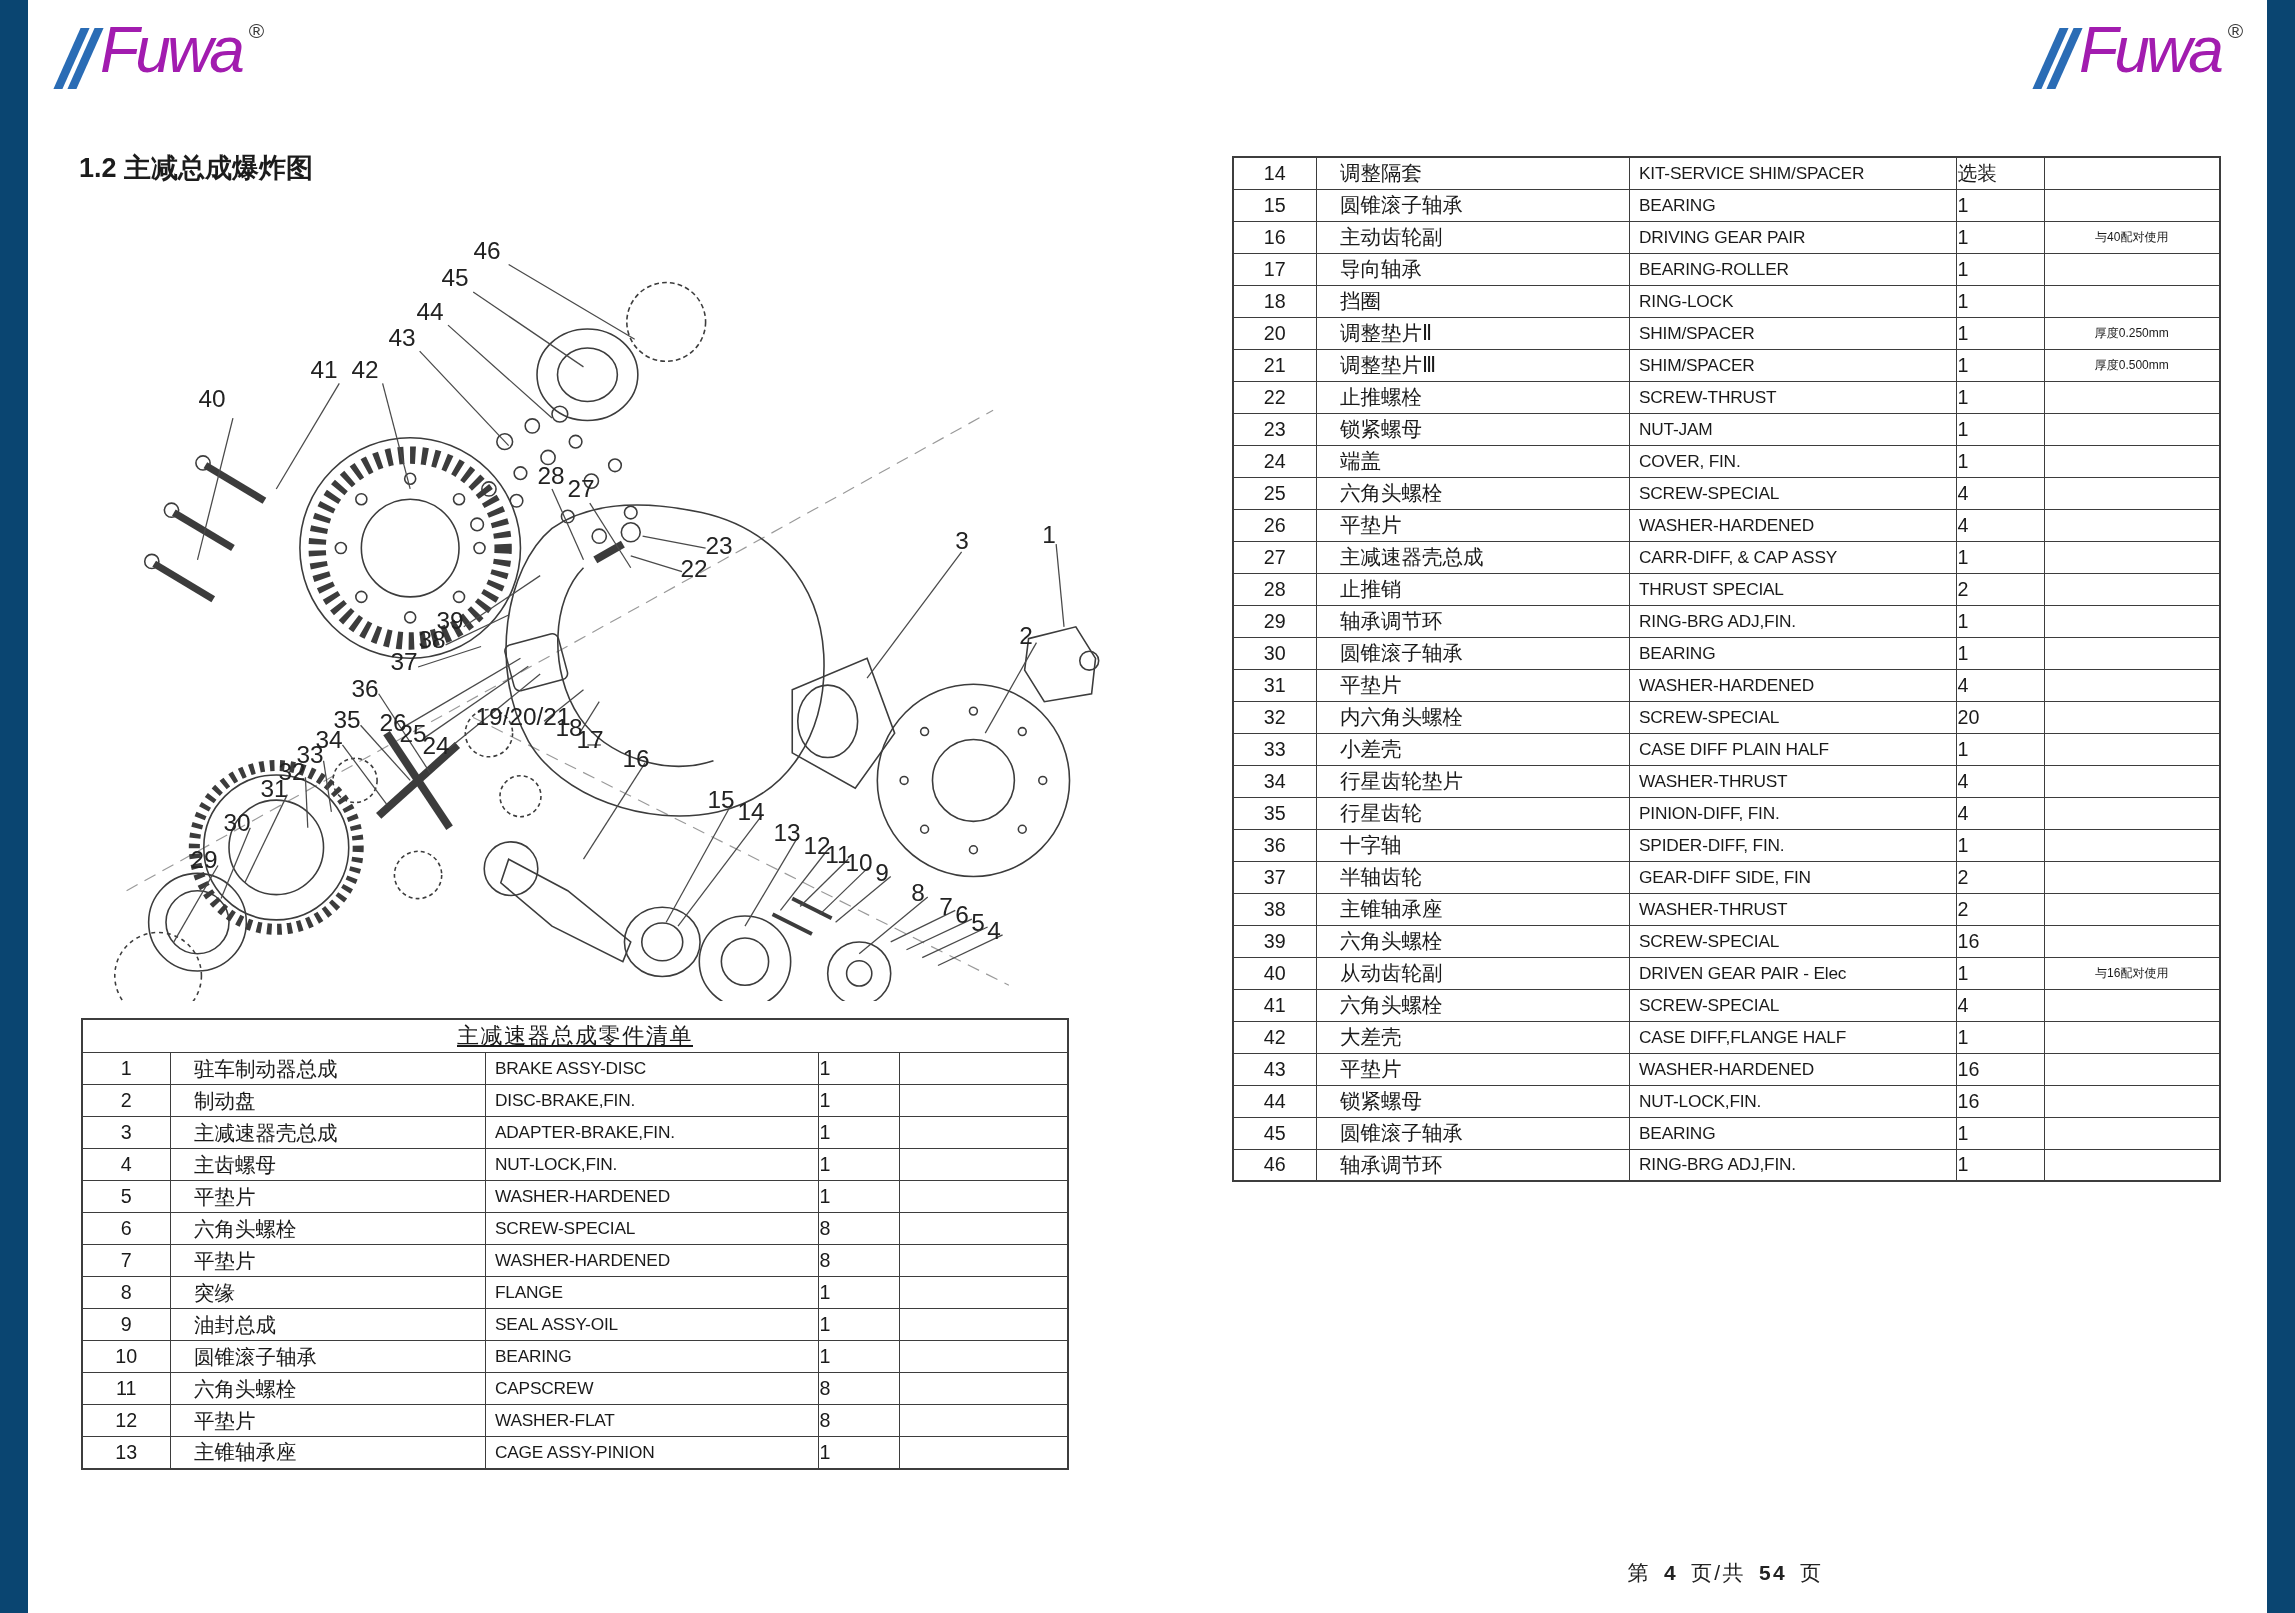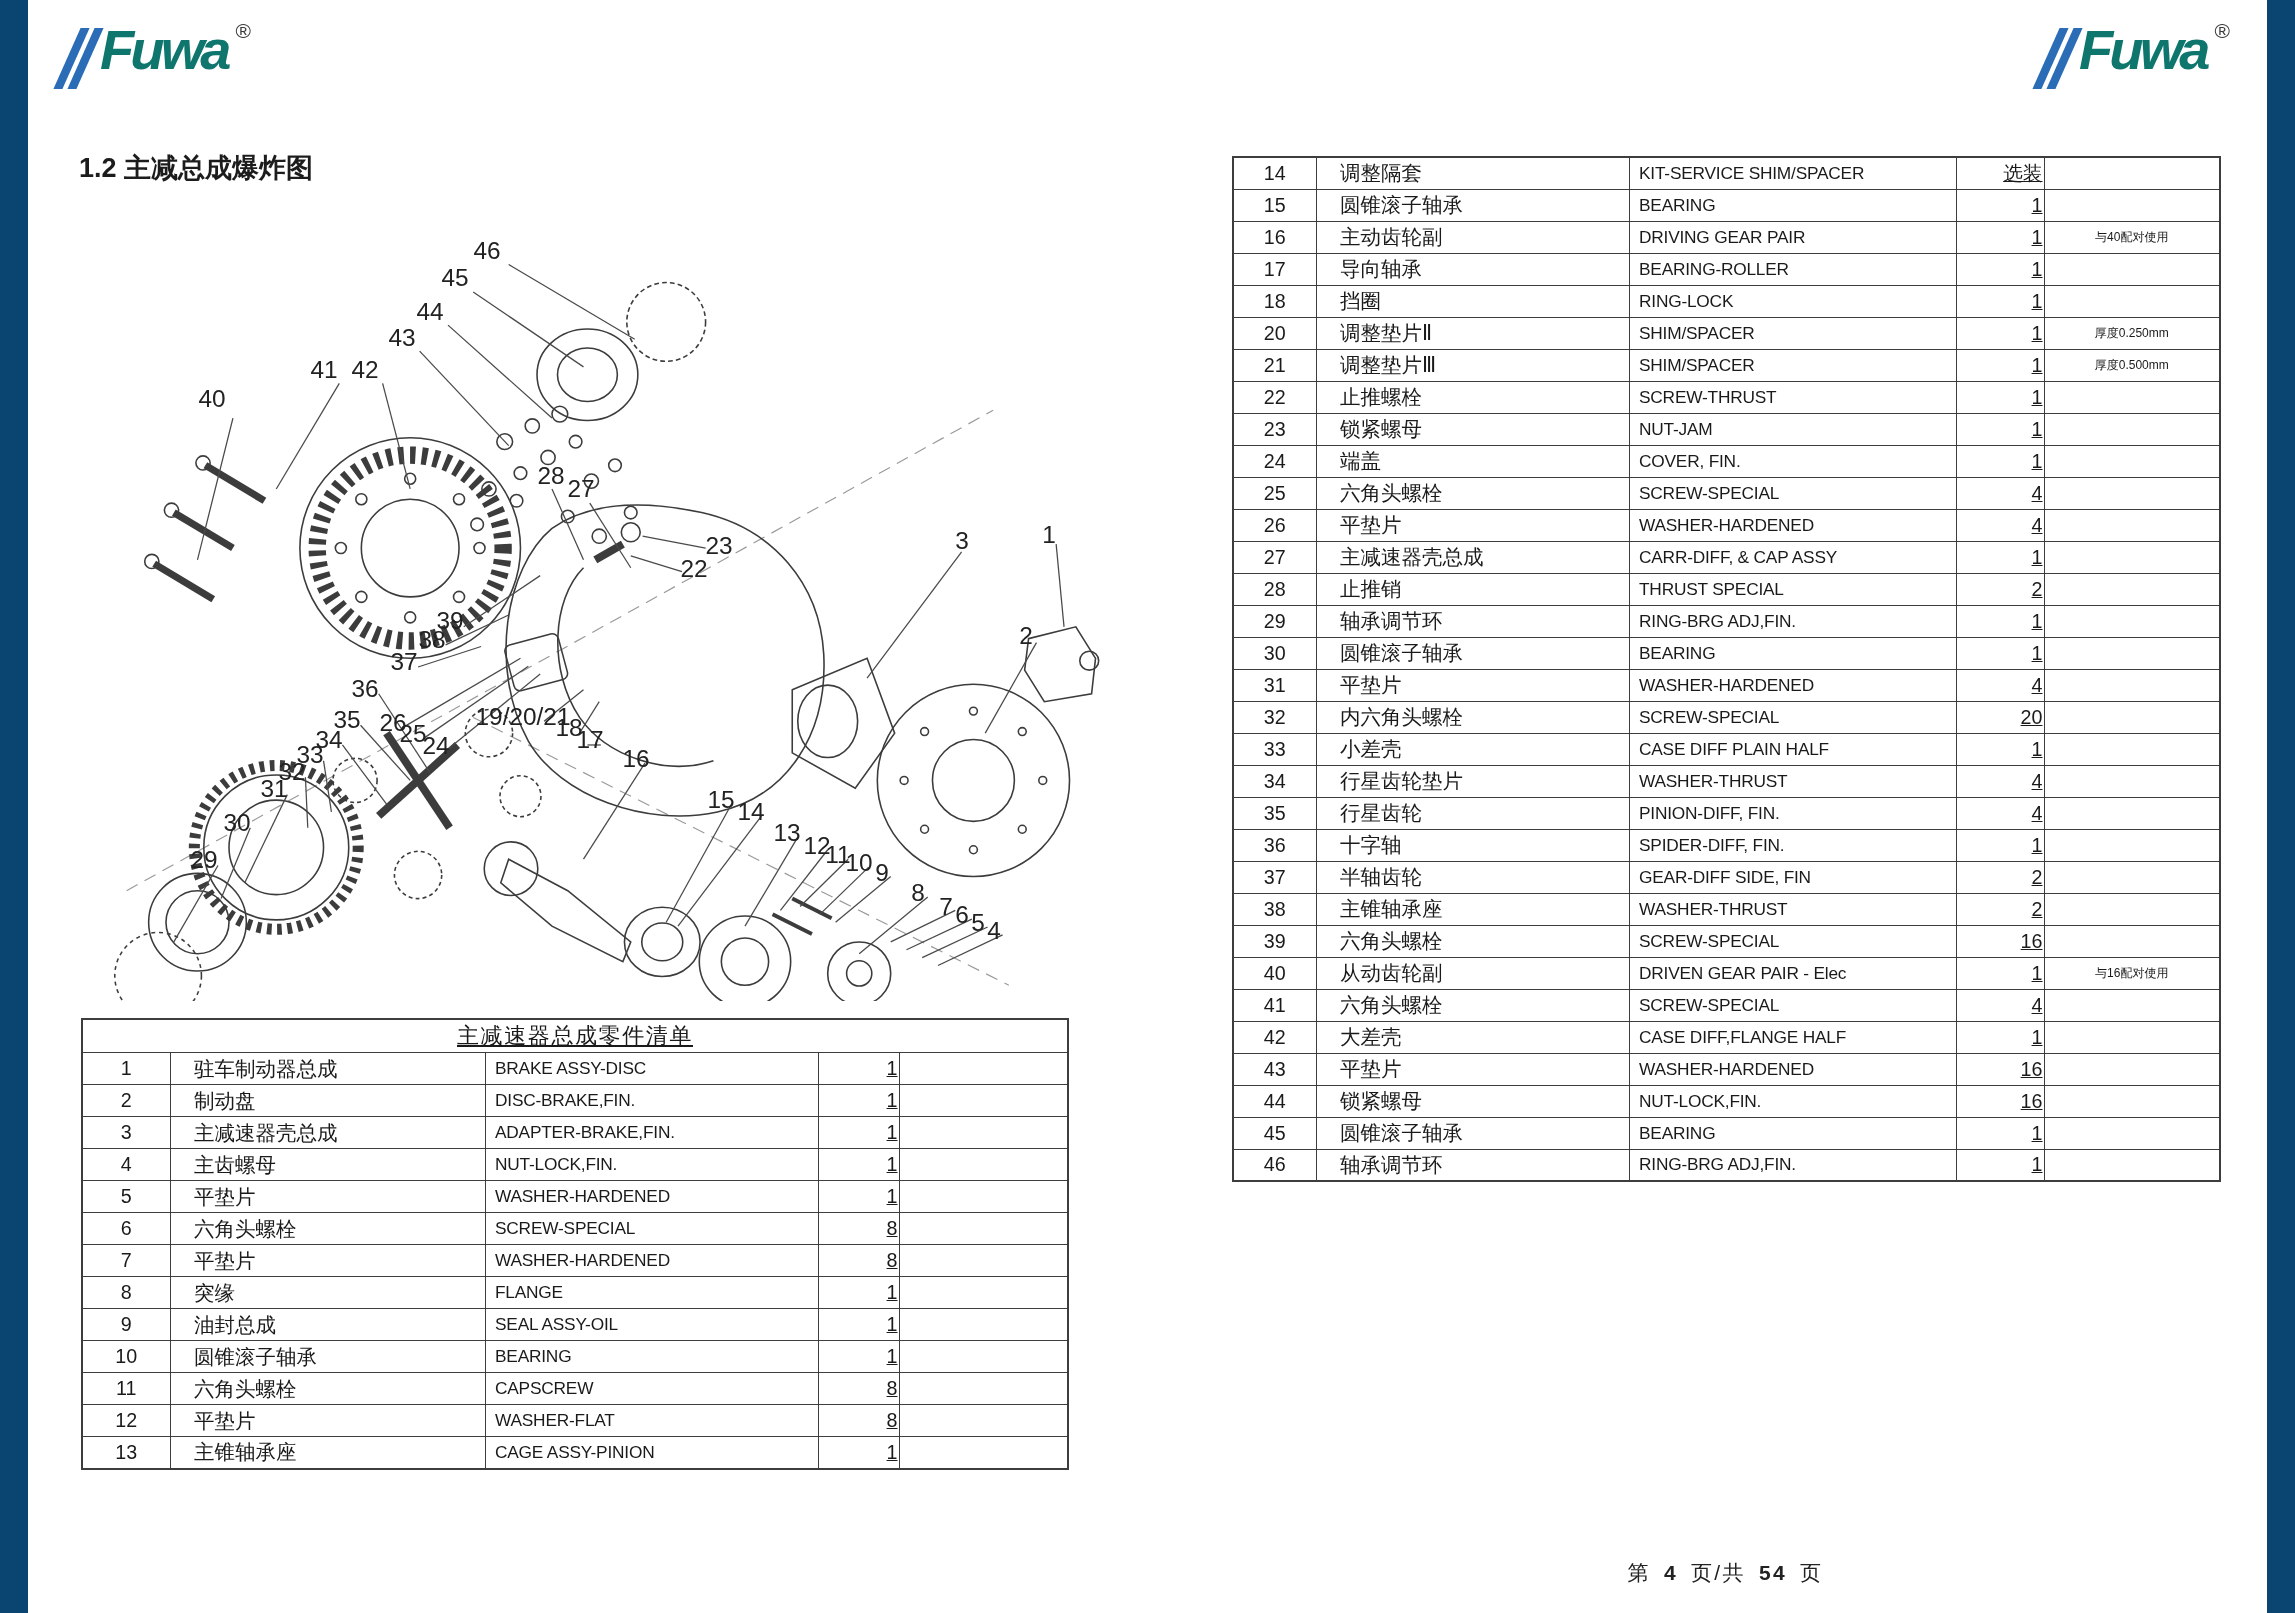--- a/index.html
+++ b/index.html
@@ -13,22 +13,22 @@
   }
   .side-bar{position:absolute;top:0;width:27.6px;height:1613px;background:#0a4571;}
   .side-bar.left{left:0;}
   .side-bar.right{right:0;}
 
   
   .logo{position:absolute;display:flex;align-items:flex-start;}
   .logo .slashes{display:flex;margin-top:11px;margin-right:4.7px;transform:skewX(-24deg);}
   .logo .slashes i{display:block;width:8.7px;height:61px;background:#2a6cb5;margin-right:5.5px;}
   .logo .brand{
-    font-style:italic;font-weight:bold;font-size:56px;line-height:66px;
-    color:#0f766e;letter-spacing:-3.9px;
+    font-style:italic;font-weight:normal;font-size:64px;line-height:66px;
+    color:#a21caf;letter-spacing:-3.9px;
   }
   .logo .reg{font-size:21px;color:#3a3a3a;font-style:normal;margin-left:7.9px;margin-top:1.6px;}
 
   
   .section-title{position:absolute;left:79px;top:150px;font-size:27px;font-weight:600;color:#1c1c1c;}
 
   
   .diagram{position:absolute;left:79px;top:229px;width:1072px;height:772px;}
   .diagram svg{position:absolute;left:0;top:0;}
   .callout{
@@ -43,21 +43,21 @@
   }
   table.parts td{border:1.6px solid #3d3d3d;overflow:hidden;white-space:nowrap;}
   table.parts tr{height:32px;}
   tr.title-row{height:38px;text-decoration:underline;}
   tr.title-row td{font-size:22px;text-align:center;letter-spacing:1.6px;}
   tr.head-row{height:33px;}
   tr.head-row td{font-size:22px;text-align:center;letter-spacing:3.2px;}
   td.c-idx{text-align:center;font-size:19.7px;}
   td.c-cn{padding-left:23.6px;font-size:20.5px;}
   td.c-en{padding-left:9.5px;font-size:17.3px;letter-spacing:-0.2px;}
-  td.c-qty{text-align:right;font-size:19.7px;text-decoration:underline;}
+  td.c-qty{text-align:left;font-size:19.7px;}
   td.c-rmk{text-align:center;font-size:12px;}
   #table-left{left:81px;top:1018px;width:987px;}
   #table-right{left:1232px;top:156px;width:987px;}
 
   
   .footer{position:absolute;width:987px;text-align:center;font-size:21px;color:#222;letter-spacing:2.4px;}
   .footer b{padding:0 4.7px;}
   #footer-left{left:81px;top:1559px;}
   #footer-right{left:1232px;top:1559px;}
 </style>

